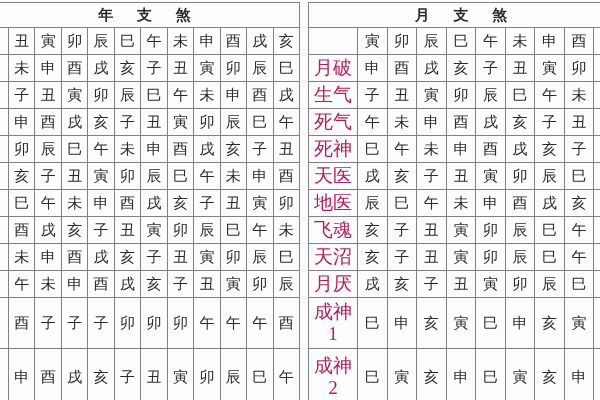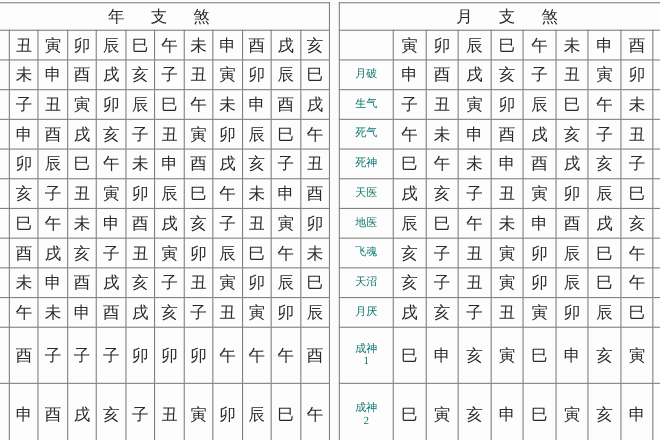--- a/index.html
+++ b/index.html
@@ -15,30 +15,30 @@
   }
   table.left-table{left:-1px;width:301px;}
   table.right-table{left:308px;width:316px;}
   .sha-table td{
     border:1px solid #818181;
     text-align:center;vertical-align:middle;
     padding:0;font-size:15px;color:#2a2a2a;
     overflow:hidden;white-space:nowrap;
   }
   .title-cell{
-    height:24px;font-size:18px;font-weight:normal;color:#111;
+    height:24px;font-size:18px;font-weight:bold;color:#111;
     text-align:left;letter-spacing:10px;white-space:nowrap;
   }
   .left-title{padding-left:46px;}
   .right-title{padding-left:118px;}
   .sha-table tbody tr{height:27px;}
   .sha-table tbody tr:nth-child(11){height:51px;}
   .sha-table tbody tr:nth-child(12){height:57px;}
   .sha-table td.lbl{
-    font-size:10px;color:#0f766e;
+    font-size:19px;color:#be185d;
     white-space:pre-line;line-height:1.15;
   }
   .left-table col.c-stub{width:9px;}
   .right-table col.c-label{width:49px;}
 </style>
 </head>
 <body>
 
 <div class="page">
 

